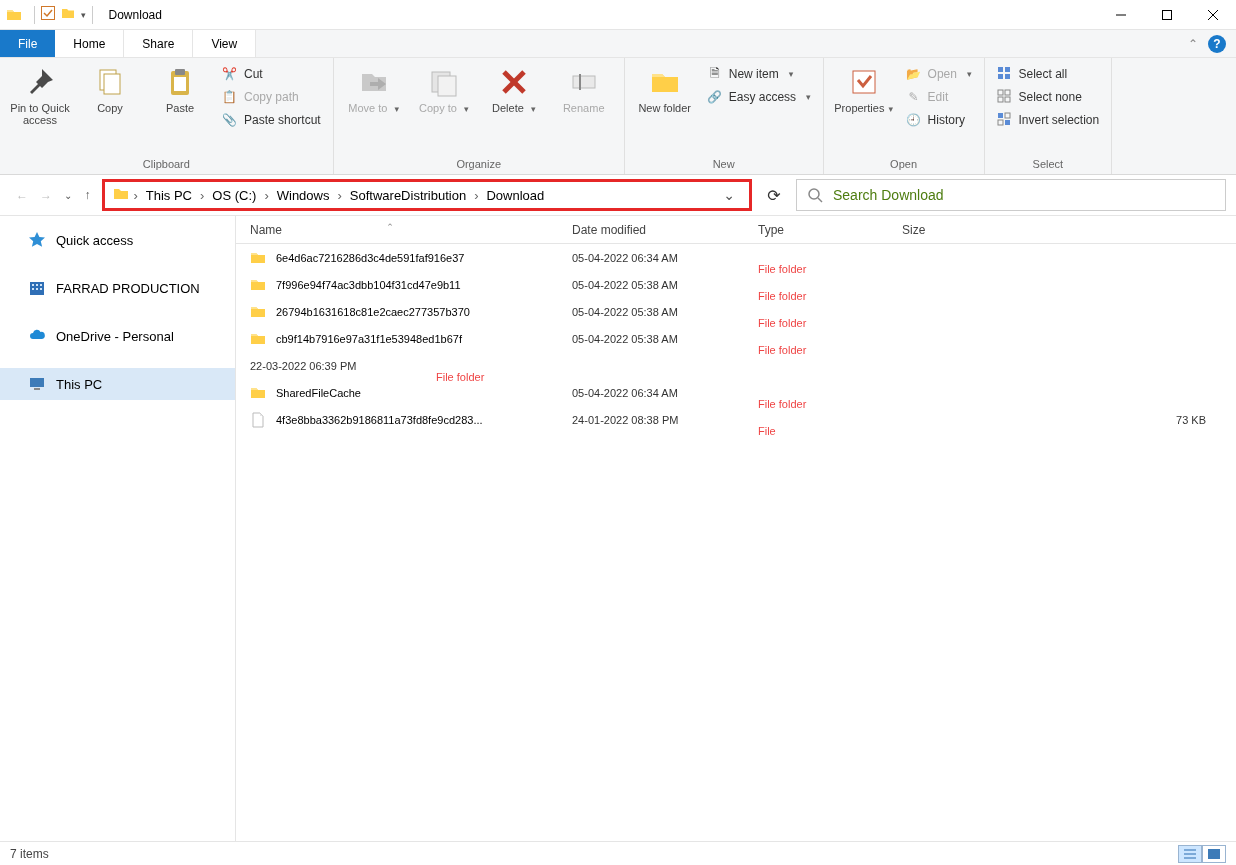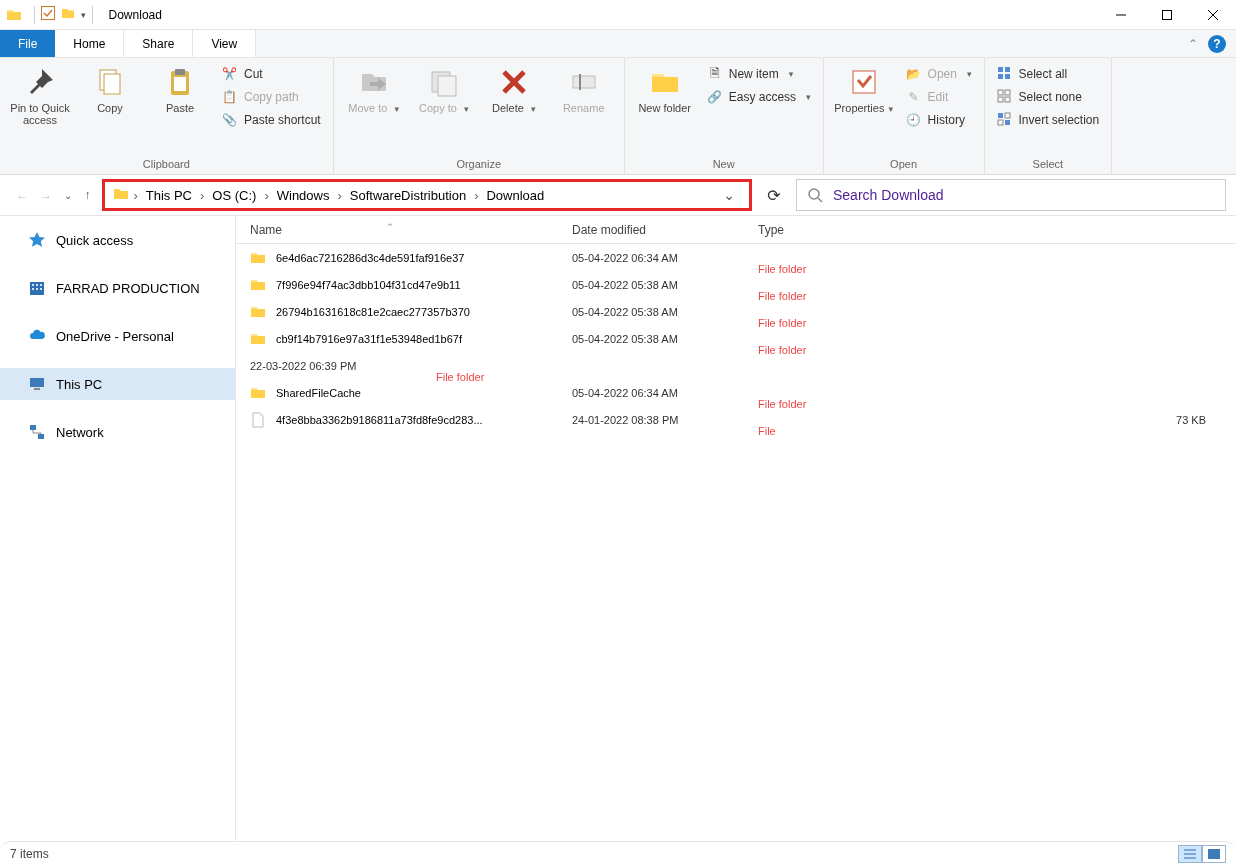--- a/index.html
+++ b/index.html
@@ -42,21 +42,21 @@
   
   .navrow { height:40px; display:flex; align-items:center; padding:4px 10px; gap:6px; }
   .nav-arrows { display:flex; align-items:center; gap:12px; padding:0 6px; color:#555; }
   .nav-arrows .dis { color:#bbb; }
   .addr { flex:1; display:flex; align-items:center; border:3px solid #e62727; height:32px; padding:0 8px; gap:4px; font-size:13px; }
   .addr .crumb { padding:0 4px; }
   .addr .sep { color:#666; }
   .addr .spacer { flex:1; }
   .addr .chev { color:#555; font-size:14px; padding:0 6px;}
   .refresh { width:32px; height:32px; display:flex; align-items:center; justify-content:center; color:#333; font-size:16px;}
-  .search { width:430px; height:32px; border:1px solid #ccc; display:flex; align-items:center; padding:0 10px; gap:10px; color:#4c1d95; font-size:14px;}
+  .search { width:430px; height:32px; border:1px solid #ccc; display:flex; align-items:center; padding:0 10px; gap:10px; color:#4d7c0f; font-size:14px;}
   .search svg { width:16px; height:16px; }
 
   
   .main { flex:1; display:flex; overflow:hidden; border-top:1px solid #e5e5e5; }
   .sidebar { width:236px; border-right:1px solid #e5e5e5; padding:8px 0; overflow:auto; }
   .side-item { display:flex; align-items:center; gap:10px; padding:7px 10px 7px 28px; font-size:13px; }
   .side-item.selected { background:#d9e8f7; }
   .side-gap { height:16px; }
   .side-item .sic { width:18px; height:18px; display:flex; align-items:center; justify-content:center; }
 
@@ -71,21 +71,21 @@
   .col.name .sort-caret { left:154px; }
   .row { display:flex; align-items:center; height:27px; font-size:11px; padding-left:0; }
   .row .c-name { width:322px; display:flex; align-items:center; gap:10px; padding-left:14px; overflow:hidden; white-space:nowrap; text-overflow:ellipsis;}
   .row .c-date { width:186px; padding:0 14px; color:#333; }
   .row .c-type { width:144px; padding:0 14px; color:#ef4444;margin-top:23px; }
   .row .c-size { flex:1; padding:0 14px; text-align:right; color:#333; padding-right:30px;}
   .folder-icon, .file-icon { width:16px; height:16px; flex:0 0 16px; }
   .folder-icon svg, .file-icon svg { width:16px; height:16px; display:block;}
 
   
-  .statusbar { height:24px; border-top:1px solid #e5e5e5; display:flex; align-items:center; padding:0 10px; font-size:12px; color:#444;border-radius:11px; }
+  .statusbar { height:24px; border-top:1px solid #e5e5e5; display:flex; align-items:center; padding:0 10px; font-size:12px; color:#444; }
   .status-spacer { flex:1; }
   .view-toggle { display:flex; gap:0; }
   .vt { width:24px; height:18px; border:1px solid #99b4d1; display:flex; align-items:center; justify-content:center; }
   .vt.active { background:#cde6ff; }
 </style>
 </head>
 <body>
 
 <div class="titlebar">
   <span class="folder-ico">
@@ -401,37 +401,28 @@
     <div class="side-item selected">
       <span class="sic">
           <svg viewBox="0 0 18 18">
             <rect x="2" y="3" width="14" height="9" fill="#3d7bb8"></rect>
             <rect x="6" y="13" width="6" height="2" fill="#888"></rect>
           </svg>
         </span>
       <span>This PC</span>
     </div>
     <div class="side-gap"></div>
-    <div class="side-item">
-      <span class="sic">
-          <svg viewBox="0 0 18 18">
-            <rect x="2" y="2" width="6" height="5" fill="#3d7bb8"></rect>
-            <rect x="10" y="11" width="6" height="5" fill="#3d7bb8"></rect>
-            <path d="M5 7v3h8v1" fill="none" stroke="#888"></path>
-          </svg>
-        </span>
-      <span>Network</span>
-    </div>
   </div>
 
   <div class="files">
     <div class="cols">
       <div class="col name"><span>Name</span><span class="sort-caret">⌃</span></div>
       <div class="col date">Date modified</div>
       <div class="col type">Type</div>
+      <div class="col size">Size</div>
     </div>
     <div id="rows-container">
         <div class="row">
           <div class="c-name">
             <span class="folder-icon">
               <svg viewBox="0 0 16 16">
                 <path fill="#ffcf48" d="M1 3h5l2 2h7v8H1z"></path>
                 <path fill="#ffe28a" d="M1 3h5l2 2H1z"></path>
               </svg>
             </span>

